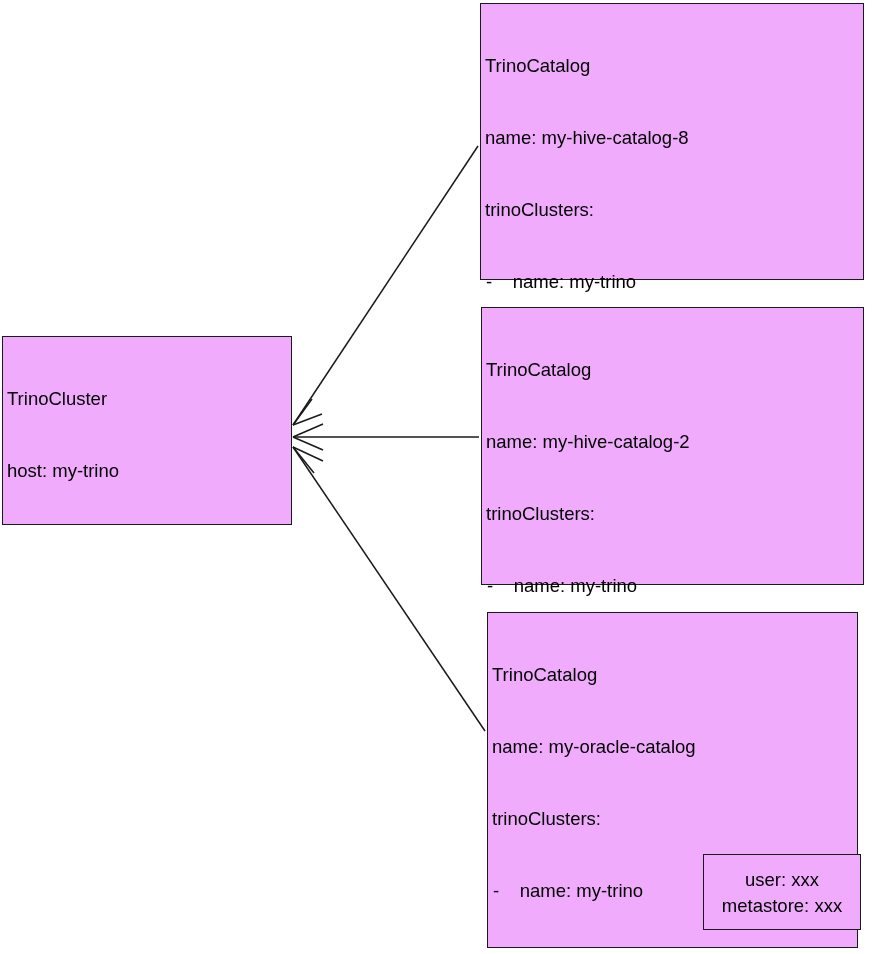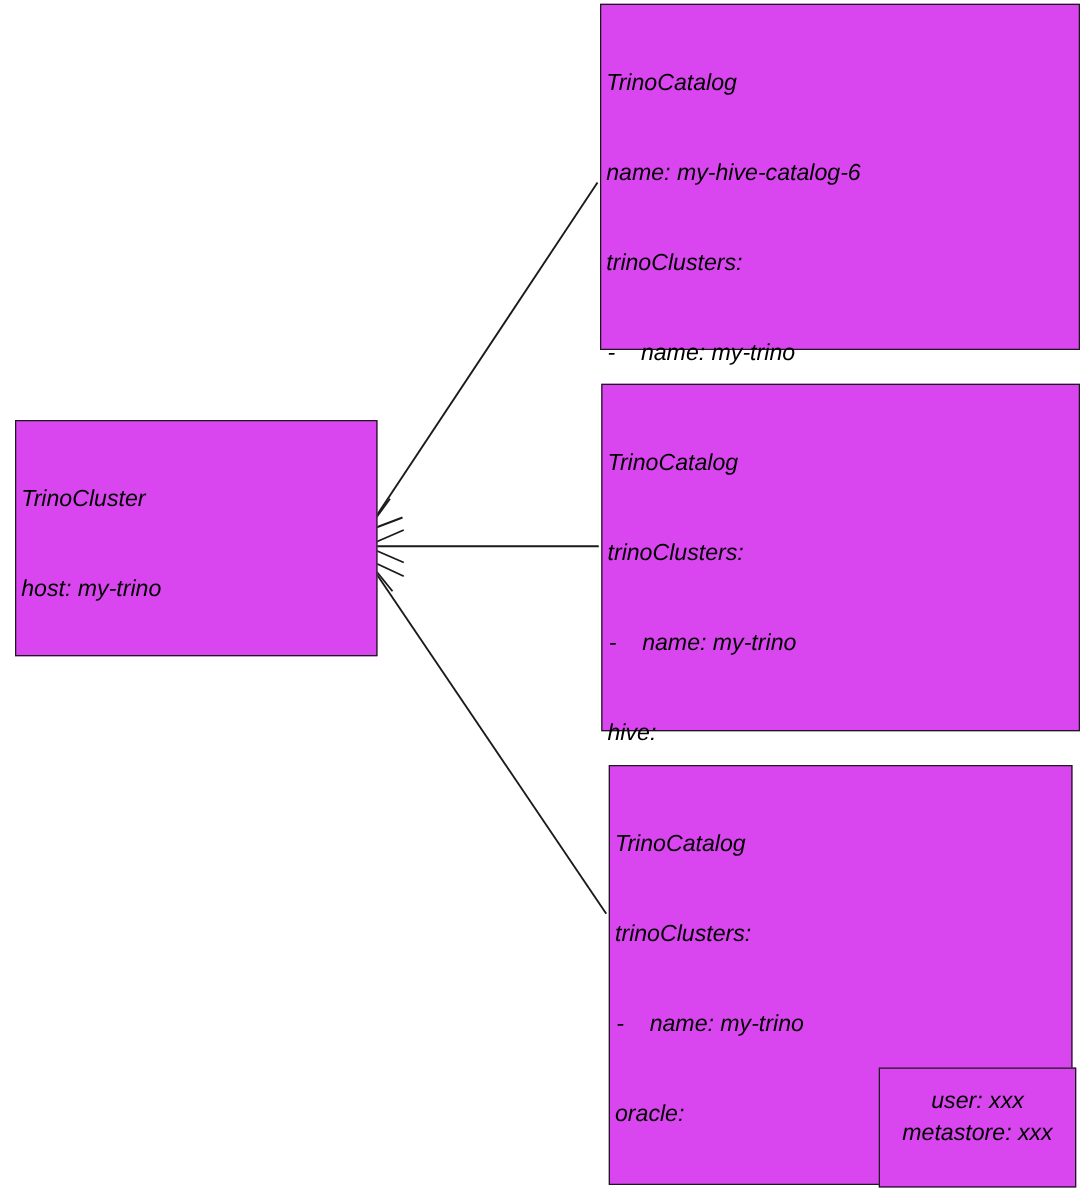--- a/index.html
+++ b/index.html
@@ -20,22 +20,21 @@
     left: 0;
     top: 0;
     width: 872px;
     height: 954px;
     pointer-events: none;
   }
   .node {
     position: absolute;
     box-sizing: border-box;
     border: 1.6px solid #1a1a1a;
-    background: #d946ef;
-    font-style: italic;
+    background: #f0abfc;
   }
   .node-text {
     position: absolute;
     left: 4px;
     top: 2px;
     right: 2px;
     font-size: 18.5px;
     line-height: 24px;
     color: #000000;
     white-space: pre;
@@ -48,21 +47,20 @@
   .i1 { padding-left: 1px; }
   .i2 { padding-left: 24px; }
   .i3 { padding-left: 47px; }
   .i4 { padding-left: 71px; }
 
   #trino-cluster {
     left: 2px;
     top: 336px;
     width: 290px;
     height: 189px;
-    margin-left: 10px;
   }
   #catalog-hive-1 {
     left: 480px;
     top: 3px;
     width: 384px;
     height: 277px;
   }
   #catalog-hive-2 {
     left: 481px;
     top: 307px;
@@ -72,21 +70,21 @@
   #catalog-oracle {
     left: 487px;
     top: 612px;
     width: 371px;
     height: 336px;
   }
   #secret-box {
     left: 702px;
     top: 853px;
     width: 158px;
-    height: 96px;
+    height: 76px;
     border-width: 1.8px;
   }
   .secret-text {
     position: absolute;
     left: 0;
     right: 0;
     top: 12px;
     text-align: center;
     font-size: 18.5px;
     line-height: 26px;
@@ -129,46 +127,48 @@
   <div class="node" id="trino-cluster">
     <div class="node-text">
       <span class="ln i0">TrinoCluster</span>
       <span class="ln i0">host: my-trino</span>
     </div>
   </div>
 
   <div class="node" id="catalog-hive-1">
     <div class="node-text">
       <span class="ln i0">TrinoCatalog</span>
-      <span class="ln i0">name: my-hive-catalog-6</span>
+      <span class="ln i0">name: my-hive-catalog-8</span>
       <span class="ln i0">trinoClusters:</span>
       <span class="ln i1">-    name: my-trino</span>
       <span class="ln i0">hive:</span>
       <span class="ln i2">s3: # S3ConnnectionSpec</span>
       <span class="ln i3">inline:</span>
       <span class="ln i4">host: minio</span>
       <span class="ln i2">metastore: # whatever</span>
     </div>
   </div>
 
   <div class="node" id="catalog-hive-2">
     <div class="node-text">
       <span class="ln i0">TrinoCatalog</span>
+      <span class="ln i0">name: my-hive-catalog-2</span>
       <span class="ln i0">trinoClusters:</span>
       <span class="ln i1">-    name: my-trino</span>
       <span class="ln i0">hive:</span>
       <span class="ln i2">hdfs:</span>
       <span class="ln i3"># TBD</span>
       <span class="ln i2">metastore: # whatever</span>
     </div>
   </div>
 
   <div class="node" id="catalog-oracle">
     <div class="node-text">
       <span class="ln i0">TrinoCatalog</span>
+      <span class="ln i0">name: my-oracle-catalog</span>
       <span class="ln i0">trinoClusters:</span>
       <span class="ln i1">-    name: my-trino</span>
       <span class="ln i0">oracle:</span>
       
       
     </div>
 
     <div class="node" id="secret-box" style="left:215px; top:241px;">
       <div class="secret-text">
         <span class="ln">user: xxx</span>

